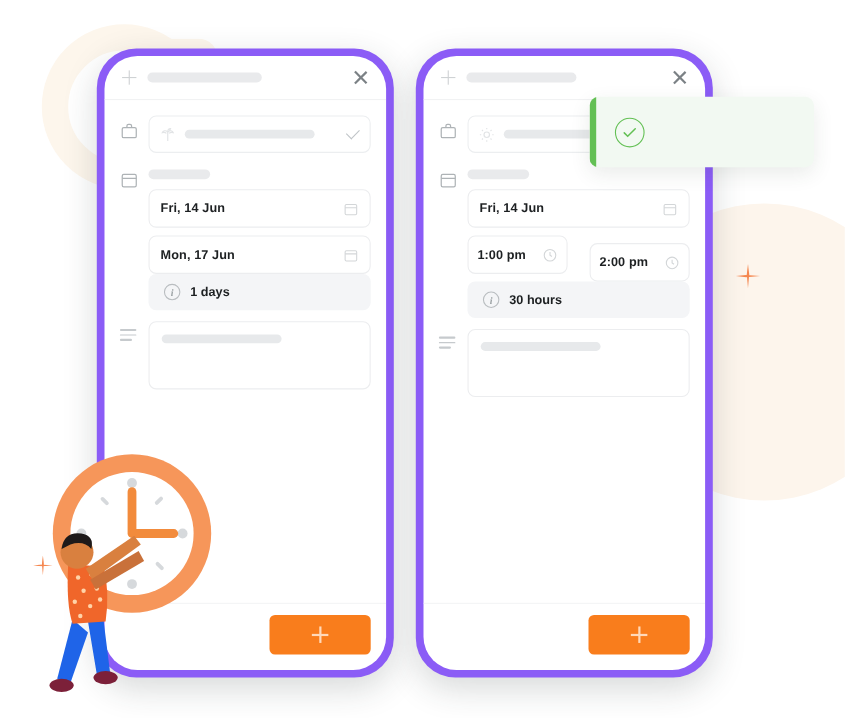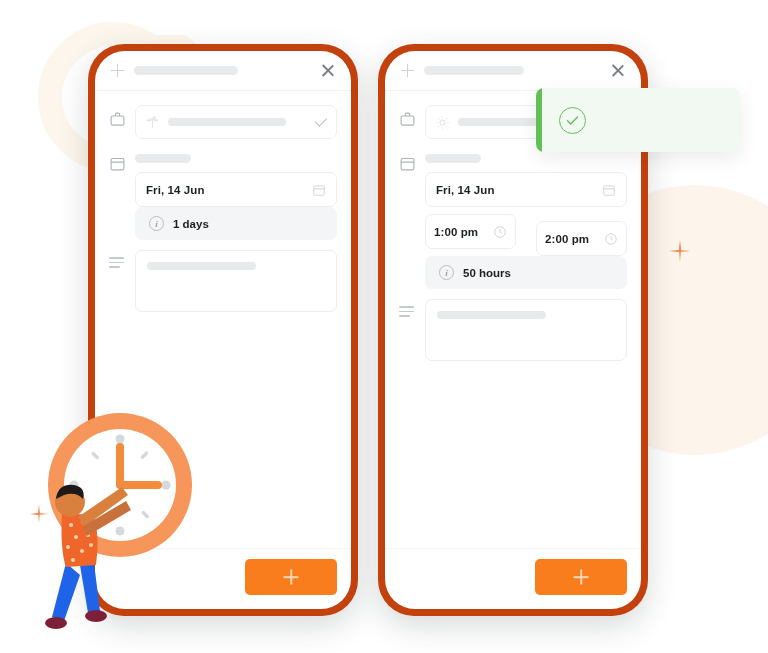--- a/index.html
+++ b/index.html
@@ -37,21 +37,21 @@
     clip-path: polygon(50% 0, 75% 42%, 50% 100%, 25% 42%); }
   .sparkle::after { top: 40%; left: 0; height: 20%; width: 100%;
     border-radius: 2px;
     clip-path: polygon(0 50%, 42% 25%, 100% 50%, 42% 75%); }
   #sparkle-right { left: 669px; top: 240px; width: 22px; height: 22px; }
   #sparkle-left  { left: 30px;  top: 505px; width: 18px; height: 18px; }
 
   
   .phone {
     position: absolute; top: 44px; width: 270px; height: 572px;
-    background: #c2410c; border-radius: 36px;
+    background: #8b5cf6; border-radius: 36px;
     padding: 7px;
     box-shadow: 0 10px 30px rgba(40,50,48,.18);
   }
   #phone-left  { left: 88px; }
   #phone-right { left: 378px; }
   .screen {
     width: 100%; height: 100%; background: #ffffff;
     border-radius: 30px; overflow: hidden;
     display: flex; flex-direction: column;
     position: relative;
@@ -255,20 +255,29 @@
             <div class="field" style="margin-top:9px">
               <span class="field-text">Fri, 14 Jun</span>
               <span class="field-icon">
                 <svg viewBox="0 0 24 24" fill="none" stroke="currentColor" stroke-width="1.7">
                   <rect x="3" y="5" width="18" height="16" rx="2"></rect>
                     <path d="M3 10h18"></path>
                 </svg>
               </span>
             </div>
 
+            <div class="field">
+              <span class="field-text">Mon, 17 Jun</span>
+              <span class="field-icon">
+                <svg viewBox="0 0 24 24" fill="none" stroke="currentColor" stroke-width="1.7">
+                  <rect x="3" y="5" width="18" height="16" rx="2"></rect>
+                    <path d="M3 10h18"></path>
+                </svg>
+              </span>
+            </div>
 
 
             <div class="info-pill">
               <span class="info-circle">i</span>
               <span class="info-text">1 days</span>
             </div>
           </div>
         </div>
 
         <div class="row">
@@ -361,21 +370,21 @@
                     <circle cx="12" cy="12" r="9"></circle>
                       <path d="M12 7v5l3 2"></path>
                   </svg>
                 </span>
               </div>
             </div>
 
 
             <div class="info-pill">
               <span class="info-circle">i</span>
-              <span class="info-text">50 hours</span>
+              <span class="info-text">30 hours</span>
             </div>
           </div>
         </div>
 
         <div class="row">
           <span class="notes-icon">
             <i></i>
               <i></i>
               <i></i>
           </span>

